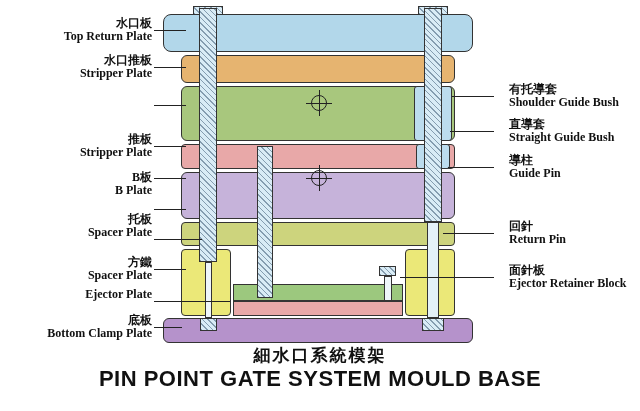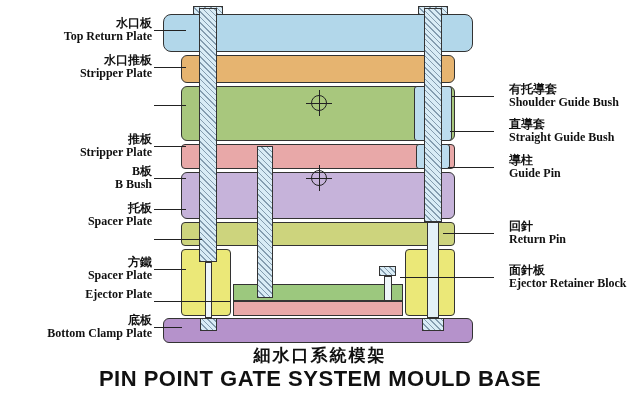--- a/index.html
+++ b/index.html
@@ -120,25 +120,25 @@
     <div class="en">Top Return Plate</div>
   </div>
   <div class="lbl left-lbl" style="top:54px">
     <div class="cn">水口推板</div>
     <div class="en">Stripper Plate</div>
   </div>
   <div class="lbl left-lbl" style="top:133px">
     <div class="cn">推板</div>
     <div class="en">Stripper Plate</div>
   </div>
-  <div class="lbl left-lbl" style="top:165px">
+  <div class="lbl left-lbl" style="top:171px">
     <div class="cn">B板</div>
-    <div class="en">B Bush</div>
+    <div class="en">B Plate</div>
   </div>
-  <div class="lbl left-lbl" style="top:202px">
+  <div class="lbl left-lbl" style="top:213px">
     <div class="cn">托板</div>
     <div class="en">Spacer Plate</div>
   </div>
   <div class="lbl left-lbl" style="top:226px">
   </div>
   <div class="lbl left-lbl" style="top:256px">
     <div class="cn">方鐵</div>
     <div class="en">Spacer Plate</div>
   </div>
   <div class="lbl left-lbl" style="top:288px">

